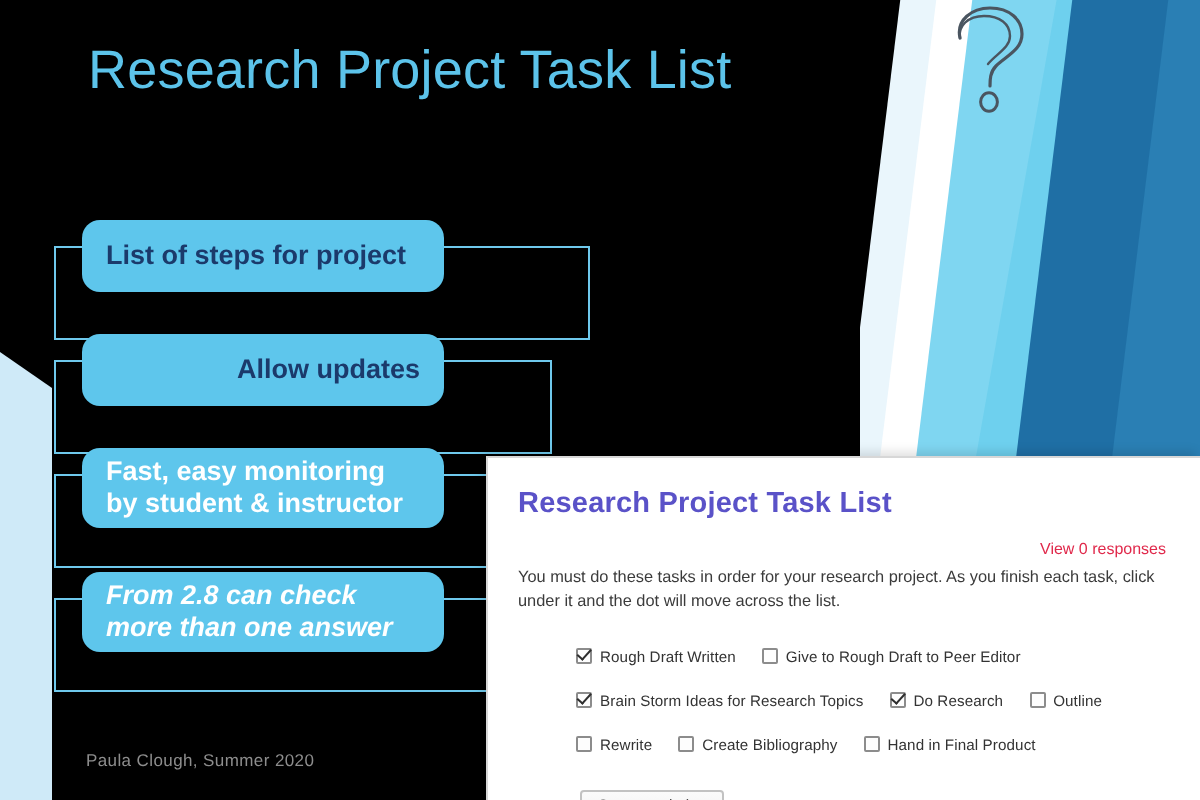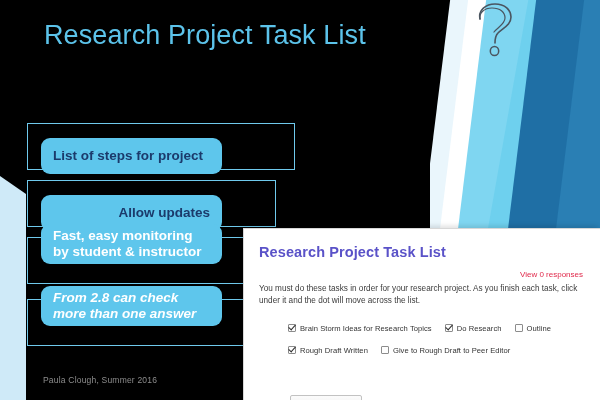--- a/index.html
+++ b/index.html
@@ -122,21 +122,21 @@
     background: #5ec6ec;
     border-radius: 9px;
     box-sizing: border-box;
     display: flex;
     align-items: center;
     padding: 0 12px;
     font-weight: bold;
     font-size: 13.5px;
     line-height: 1.18;
   }
-  .pill.dark  { color: #1b3a6b; margin-top: 28px; }
+  .pill.dark  { color: #1b3a6b; }
   .pill.light { color: #ffffff; }
 
   
   .credit {
     position: absolute;
     left: 43px;
     top: 375px;
     font-size: 8.5px;
     color: #8d8d8d;
     letter-spacing: 0.2px;
@@ -288,52 +288,66 @@
   </div>
 
   <div class="callout" style="top:286px;">
     <div class="outline" style="width:249px;height:47px;"></div>
     <div class="pill light" style="width:181px;height:40px;font-style:italic;">
       <span style="white-space:pre-line;">From 2.8 can check
 more than one answer</span>
     </div>
   </div>
 
-  <div class="credit">Paula Clough, Summer 2016</div>
+  <div class="credit">Paula Clough, Summer 2020</div>
 
   <div class="form-panel">
     <div class="form-title">Research Project Task List</div>
     <a href="#" class="responses-link">View 0 responses</a>
     <div class="form-desc">You must do these tasks in order for your research project.  As you finish each task, click under it and the dot will move across the list.</div>
 
     <div class="cb-rows">
       <div class="cb-row">
         <label class="cb-item">
           <span class="cb-box checked"></span>
+          <span class="cb-label">Rough Draft Written</span>
+        </label>
+        <label class="cb-item">
+          <span class="cb-box"></span>
+          <span class="cb-label">Give to Rough Draft to Peer Editor</span>
+        </label>
+      </div>
+
+      <div class="cb-row">
+        <label class="cb-item">
+          <span class="cb-box checked"></span>
           <span class="cb-label">Brain Storm Ideas for Research Topics</span>
         </label>
         <label class="cb-item">
           <span class="cb-box checked"></span>
           <span class="cb-label">Do Research</span>
         </label>
         <label class="cb-item">
           <span class="cb-box"></span>
           <span class="cb-label">Outline</span>
         </label>
       </div>
 
       <div class="cb-row">
         <label class="cb-item">
-          <span class="cb-box checked"></span>
-          <span class="cb-label">Rough Draft Written</span>
-        </label>
-        <label class="cb-item">
-          <span class="cb-box"></span>
-          <span class="cb-label">Give to Rough Draft to Peer Editor</span>
+          <span class="cb-box"></span>
+          <span class="cb-label">Rewrite</span>
+        </label>
+        <label class="cb-item">
+          <span class="cb-box"></span>
+          <span class="cb-label">Create Bibliography</span>
+        </label>
+        <label class="cb-item">
+          <span class="cb-box"></span>
+          <span class="cb-label">Hand in Final Product</span>
         </label>
       </div>
-
     </div>
 
     <button class="save-btn">Save my choice</button>
   </div>
 
 </div>
 
 </body></html>

